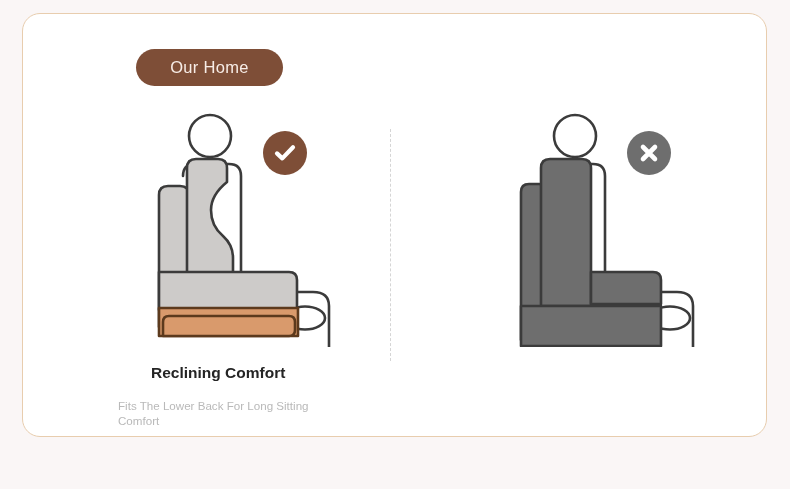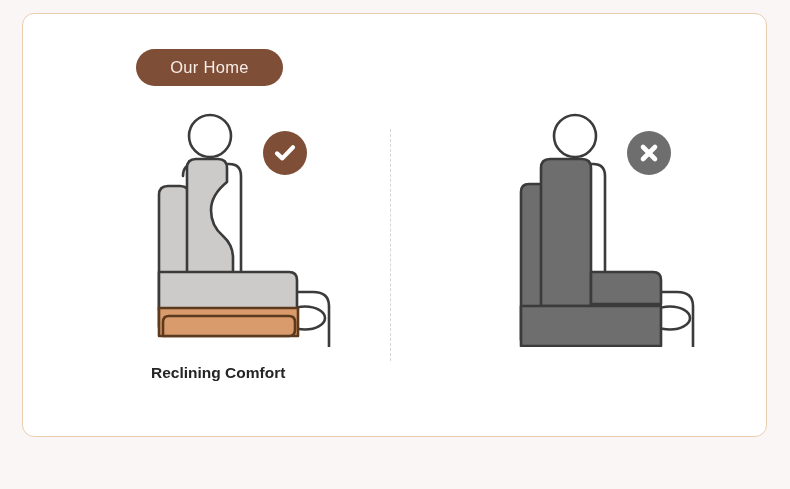--- a/index.html
+++ b/index.html
@@ -8,21 +8,21 @@
     background:#faf6f6;
     font-family:"Liberation Sans","DejaVu Sans",sans-serif;
     overflow:hidden;
   }
   .card{
     position:absolute;
     left:22px;top:13px;
     width:745px;height:424px;
     background:#ffffff;
     border:1.4px solid #e8cdae;
-    border-radius:12px;
+    border-radius:18px;
     box-sizing:border-box;
   }
   .panel{position:absolute;top:0;width:372px;height:100%;}
   .panel-left{left:0;}
   .panel-right{left:373px;}
 
   .badge{
     position:absolute;
     height:37px;
     border-radius:19px;
@@ -110,20 +110,21 @@
         <path d="M47 148 h130 q8 0 8 8 v30 h-138 z" transform="translate(-1,22)" fill="#cdcbc9"></path>
       </g>
 
       <g stroke="#5c3a1d" stroke-width="2.6" stroke-linejoin="round">
         <path d="M46 206 h139 v28 h-139 z" fill="#d99a6c"></path>
         <path d="M56 214 h120 q6 0 6 6 v8 q0 6 -6 6 h-126 v-14 q0 -6 6 -6 z" fill="#d99a6c"></path>
       </g>
     </svg>
 
     <div class="caption-title t-left">Reclining Comfort</div>
+    <div class="caption-sub s-left">Fits The Lower Back For Long Sitting Comfort</div>
   </div>
 
   <div class="divider"></div>
 
   <div class="panel panel-right">
 
     <div class="mark" style="left:231px;top:117px;background:#6e6e6e;">
       <svg width="26" height="26" viewBox="0 0 26 26" aria-hidden="true">
         <path d="M7 7 L19 19 M19 7 L7 19" fill="none" stroke="#ffffff" stroke-width="4.6" stroke-linecap="round"></path>
       </svg>

